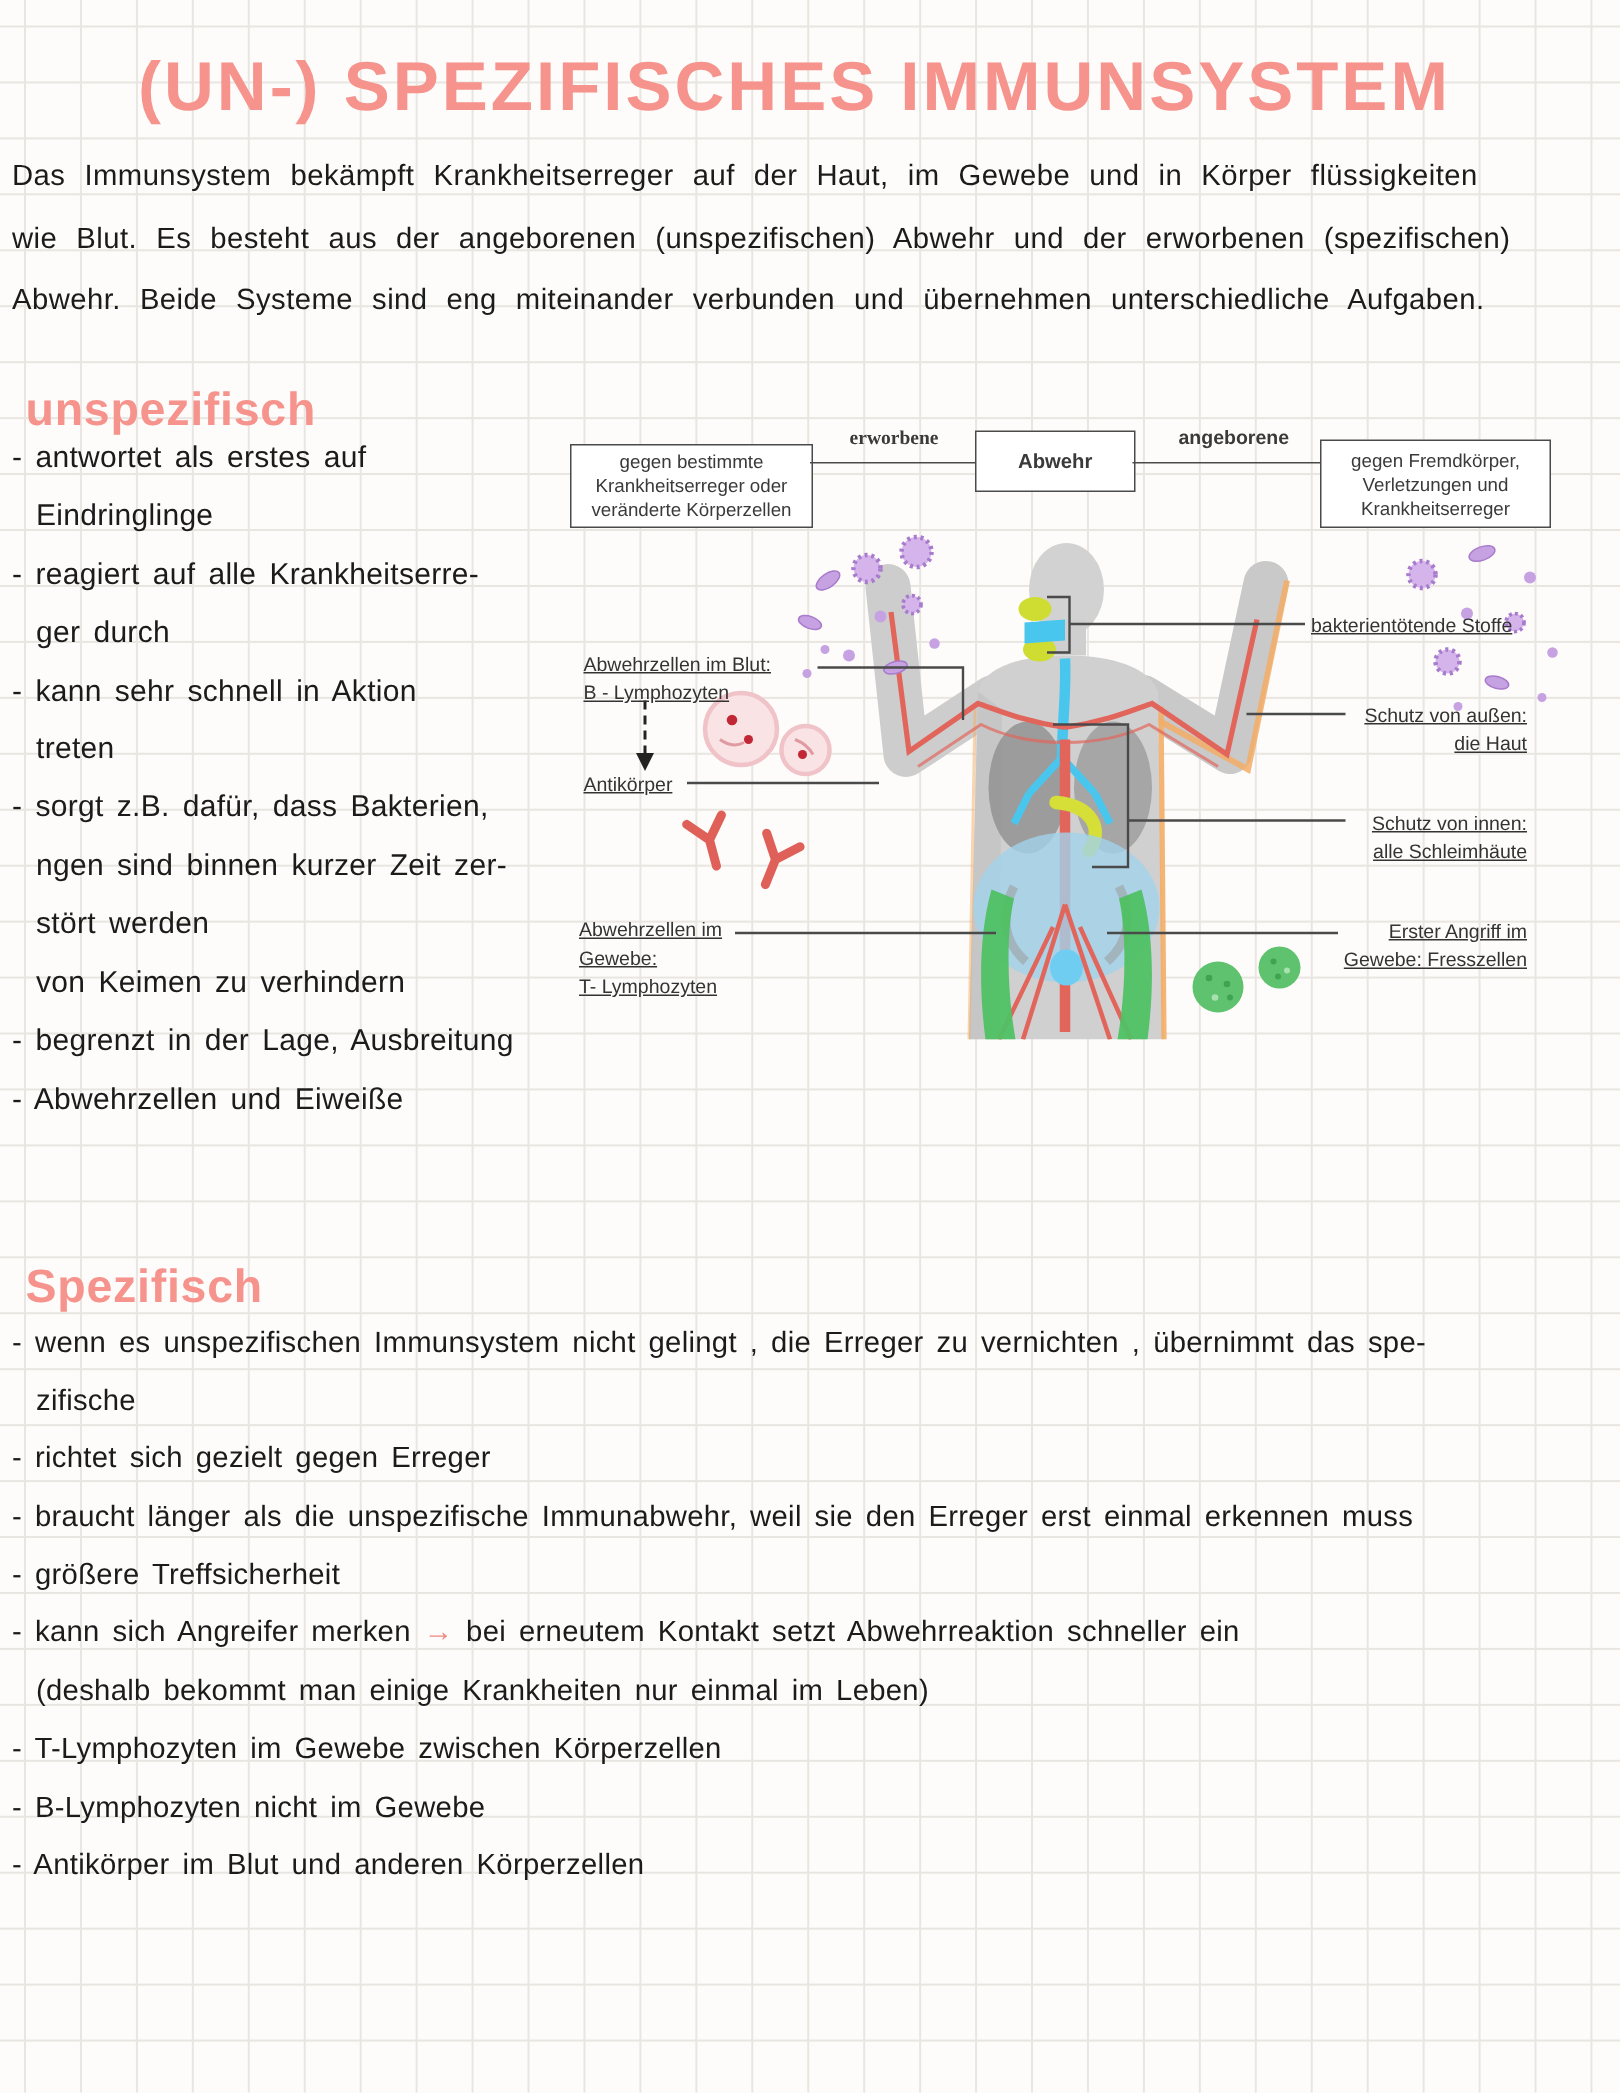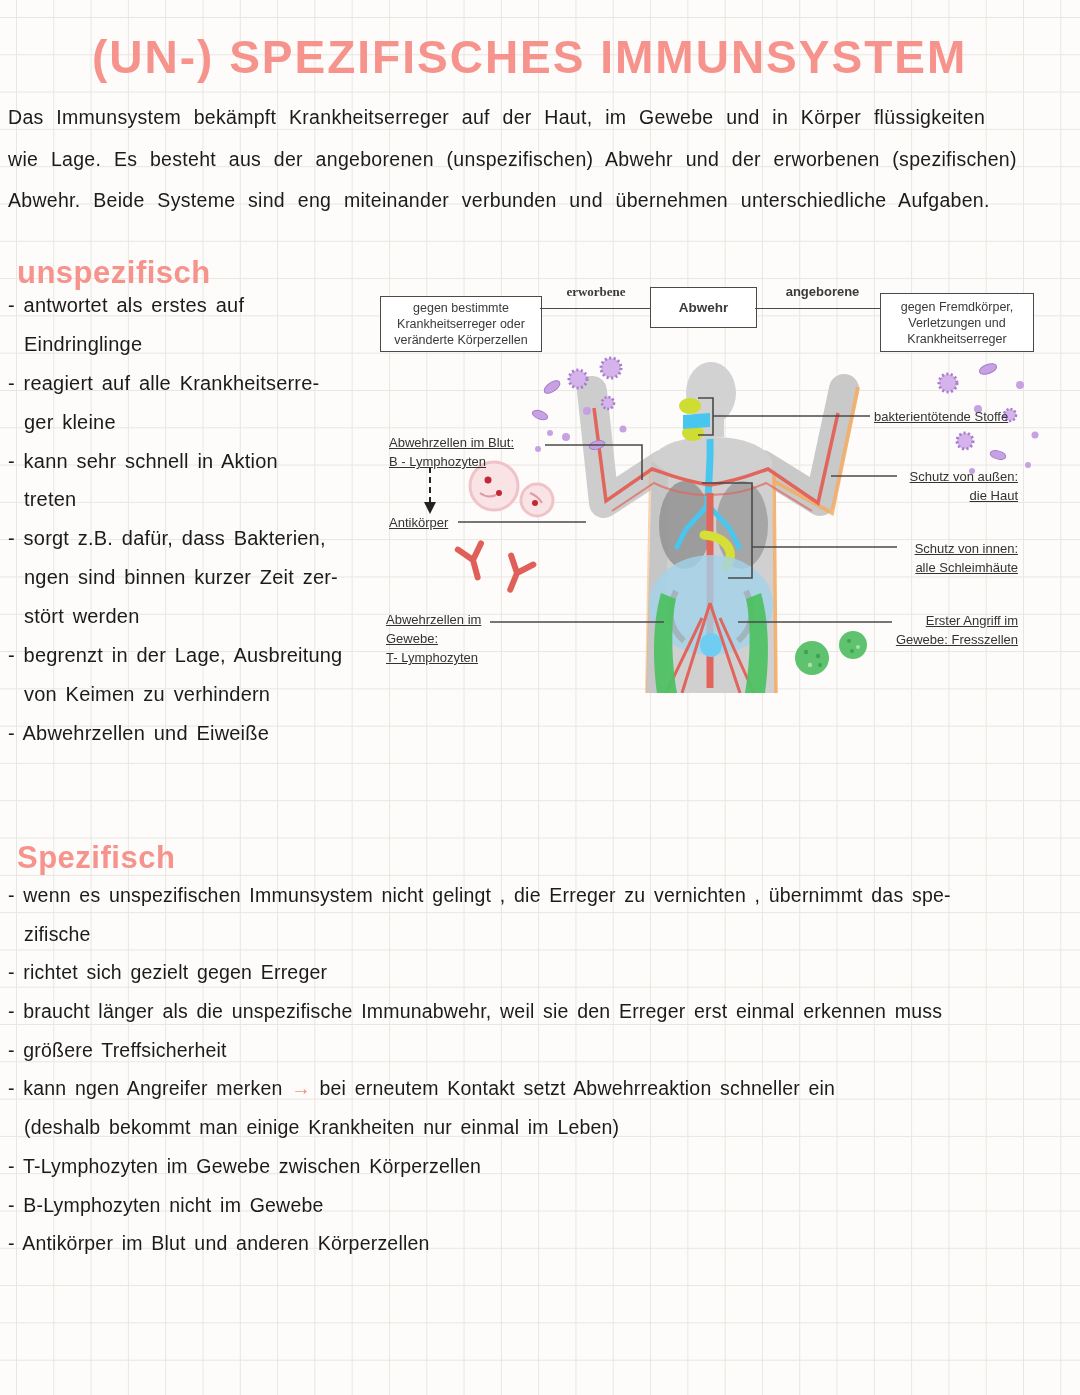--- a/index.html
+++ b/index.html
@@ -63,38 +63,38 @@
 </style>
 </head>
 <body>
 
 <div>
 
   <h1 class="title">(UN-) SPEZIFISCHES IMMUNSYSTEM</h1>
 
   <div class="intro">
     <div class="iline">Das Immunsystem bekämpft Krankheitserreger auf der Haut, im Gewebe und in Körper flüssigkeiten</div>
-    <div class="iline">wie Lage. Es besteht aus der angeborenen (unspezifischen) Abwehr und der erworbenen (spezifischen)</div>
+    <div class="iline">wie Blut. Es besteht aus der angeborenen (unspezifischen) Abwehr und der erworbenen (spezifischen)</div>
     <div class="iline">Abwehr. Beide Systeme sind eng miteinander verbunden und übernehmen unterschiedliche Aufgaben.</div>
   </div>
 
   <h2 class="sec-head h-unspez">unspezifisch</h2>
 
   <div class="note-list unspez-list">
     <div class="nline">- antwortet als erstes auf</div>
     <div class="nline cont">Eindringlinge</div>
     <div class="nline">- reagiert auf alle Krankheitserre-</div>
-    <div class="nline cont">ger kleine</div>
+    <div class="nline cont">ger durch</div>
     <div class="nline">- kann sehr schnell in Aktion</div>
     <div class="nline cont">treten</div>
     <div class="nline">- sorgt z.B. dafür, dass Bakterien,</div>
     <div class="nline cont">ngen sind binnen kurzer Zeit zer-</div>
     <div class="nline cont">stört werden</div>
+    <div class="nline cont">von Keimen zu verhindern</div>
     <div class="nline">- begrenzt in der Lage, Ausbreitung</div>
-    <div class="nline cont">von Keimen zu verhindern</div>
     <div class="nline">- Abwehrzellen und Eiweiße</div>
   </div>
 
   <div class="diagram">
 
     <div class="dbox dbox-left">gegen bestimmte
 Krankheitserreger oder
 veränderte Körperzellen</div>
     <div class="dflow-label dl-erw">erworbene</div>
     <div class="dconnector dc-left"></div>
@@ -239,21 +239,21 @@
 
   <h2 class="sec-head h-spez">Spezifisch</h2>
 
   <div class="note-list spez-list">
     <div class="nline">- wenn es unspezifischen Immunsystem nicht gelingt , die Erreger zu vernichten , übernimmt das spe-</div>
     <div class="nline cont">zifische</div>
     <div class="nline">- richtet sich gezielt gegen Erreger</div>
     <div class="nline">- braucht länger als die unspezifische Immunabwehr, weil sie den Erreger erst einmal erkennen muss</div>
     <div class="nline">- größere Treffsicherheit</div>
     <div class="nline">
-      <span>- kann ngen Angreifer merken </span><span class="pink-arrow">→</span><span> bei erneutem Kontakt setzt Abwehrreaktion schneller ein</span>
+      <span>- kann sich Angreifer merken </span><span class="pink-arrow">→</span><span> bei erneutem Kontakt setzt Abwehrreaktion schneller ein</span>
     </div>
     <div class="nline cont">(deshalb bekommt man einige Krankheiten nur einmal im Leben)</div>
     <div class="nline">- T-Lymphozyten im Gewebe zwischen Körperzellen</div>
     <div class="nline">- B-Lymphozyten nicht im Gewebe</div>
     <div class="nline">- Antikörper im Blut und anderen Körperzellen</div>
   </div>
 
 </div>
 
 </body></html>

